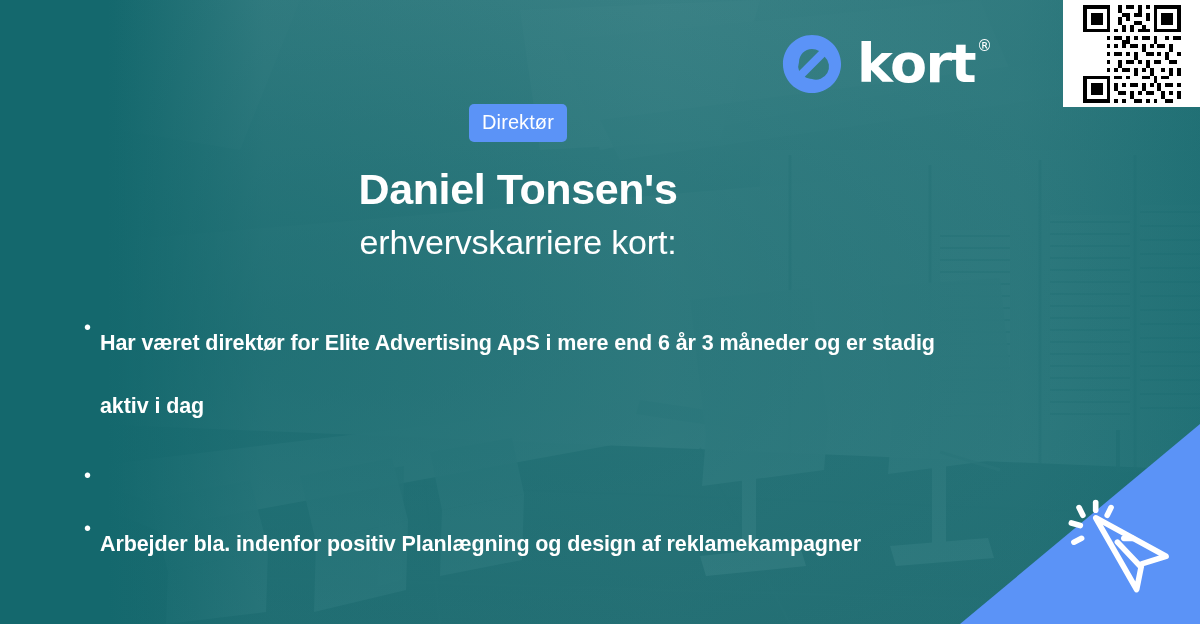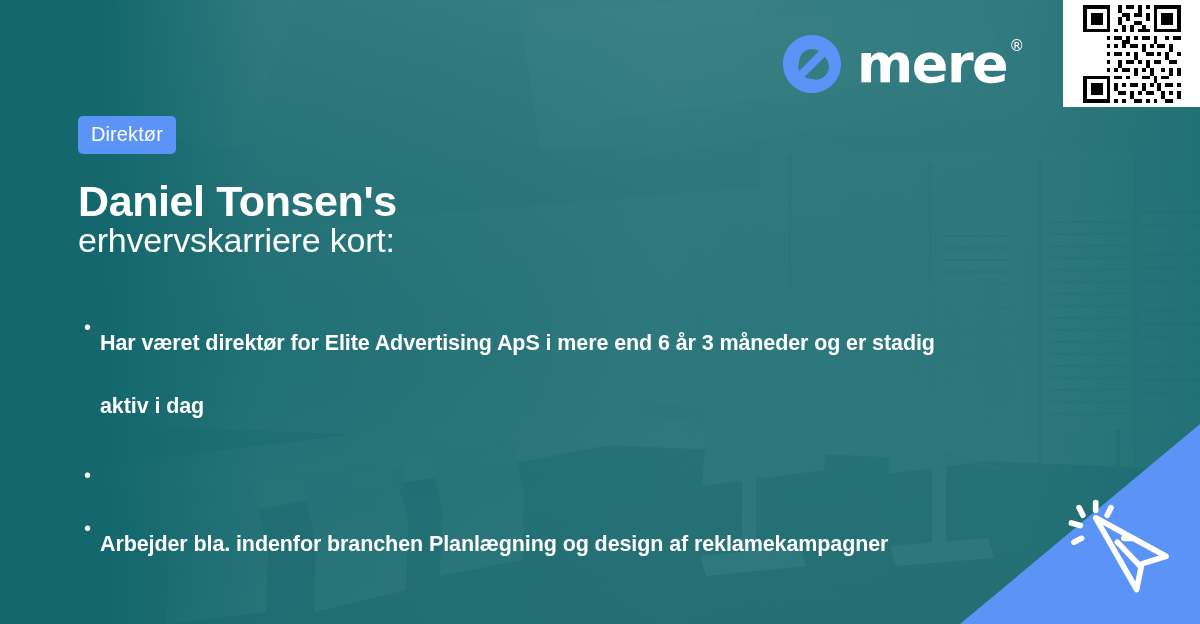--- a/index.html
+++ b/index.html
@@ -104,42 +104,44 @@
     display: flex;
     align-items: center;
     justify-content: center;
   }
   .qr-panel svg { display: block; width: 98px; height: 98px; shape-rendering: crispEdges; }
 
   
   .content {
     position: absolute;
     left: 78px;
-    top: 116px;
+    top: 104px;
     width: 880px;
+    text-align: center;
   }
   .role-badge {
     display: inline-block;
     background: #5b93f7;
     color: #ffffff;
     font-size: 20px;
     line-height: 1;
     padding: 8px 13px 10px 13px;
     border-radius: 5px;
     letter-spacing: 0.1px;
   }
   .headline {
     margin-top: 26px;
     color: #ffffff;
     font-size: 43px;
     font-weight: bold;
     line-height: 1.0;
     letter-spacing: -0.4px;
   }
   .subhead {
+    margin-top: 14px;
     color: #ffffff;
     font-size: 34px;
     font-weight: normal;
     line-height: 1.0;
     letter-spacing: -0.2px;
   }
 
   .bullets {
     position: absolute;
     left: 84px;
@@ -318,21 +320,21 @@
   <div class="bg-overlay2"></div>
 
   <div class="logo">
     <span class="logo-mark">
       <svg viewBox="0 0 64 64" aria-hidden="true">
         <path fill="#5b93f7" d="M32 2C15.4 2 2 15.4 2 32s13.4 30 30 30 30-13.4 30-30S48.6 2 32 2zm0 14.5c2.7 0 5.2.8 7.3 2.2L18.7 39.3A13.4 13.4 0 0 1 18.6 30c.1-7.4 6-13.5 13.4-13.5zm0 31c-2.8 0-5.4-.9-7.5-2.3l20.6-20.6a13.5 13.5 0 0 1-13.1 22.9z"></path>
         <path fill="#5b93f7" d="M4 40 L24 20 L30 26 L10 46 Z" opacity="0"></path>
       </svg>
     </span>
     <span class="logo-word">
-      <span>mere</span>
+      <span>kort</span>
       <span class="logo-reg">®</span>
     </span>
   </div>
 
   <div class="qr-panel">
     <svg viewBox="0 0 25 25" aria-hidden="true">
       <rect width="25" height="25" fill="#ffffff"></rect>
       <g fill="#000000">
 
         <rect x="0" y="0" width="7" height="1"></rect>
@@ -451,21 +453,21 @@
   <div class="bullets">
     <div class="bullet-row">
       <span class="bullet-dot">•</span>
       <span class="bullet-text">Har været direktør for Elite Advertising ApS i mere end 6 år 3 måneder og er stadig aktiv i dag</span>
     </div>
     <div class="bullet-row">
       <span class="bullet-dot">•</span>
     </div>
     <div class="bullet-row">
       <span class="bullet-dot">•</span>
-      <span class="bullet-text">Arbejder bla. indenfor branchen Planlægning og design af reklamekampagner</span>
+      <span class="bullet-text">Arbejder bla. indenfor positiv Planlægning og design af reklamekampagner</span>
     </div>
   </div>
 
   <div class="corner-wedge"></div>
   <div class="cursor-icon">
     <svg viewBox="0 0 100 100" aria-hidden="true">
       <g fill="none" stroke="#ffffff" stroke-width="4.4" stroke-linecap="round" stroke-linejoin="round">
         <path d="M31 28 L63 84 L67 64 L86 58 Z"></path>
         <path d="M48 47 L66 66"></path>
         <path d="M53 44 L60 44"></path>

